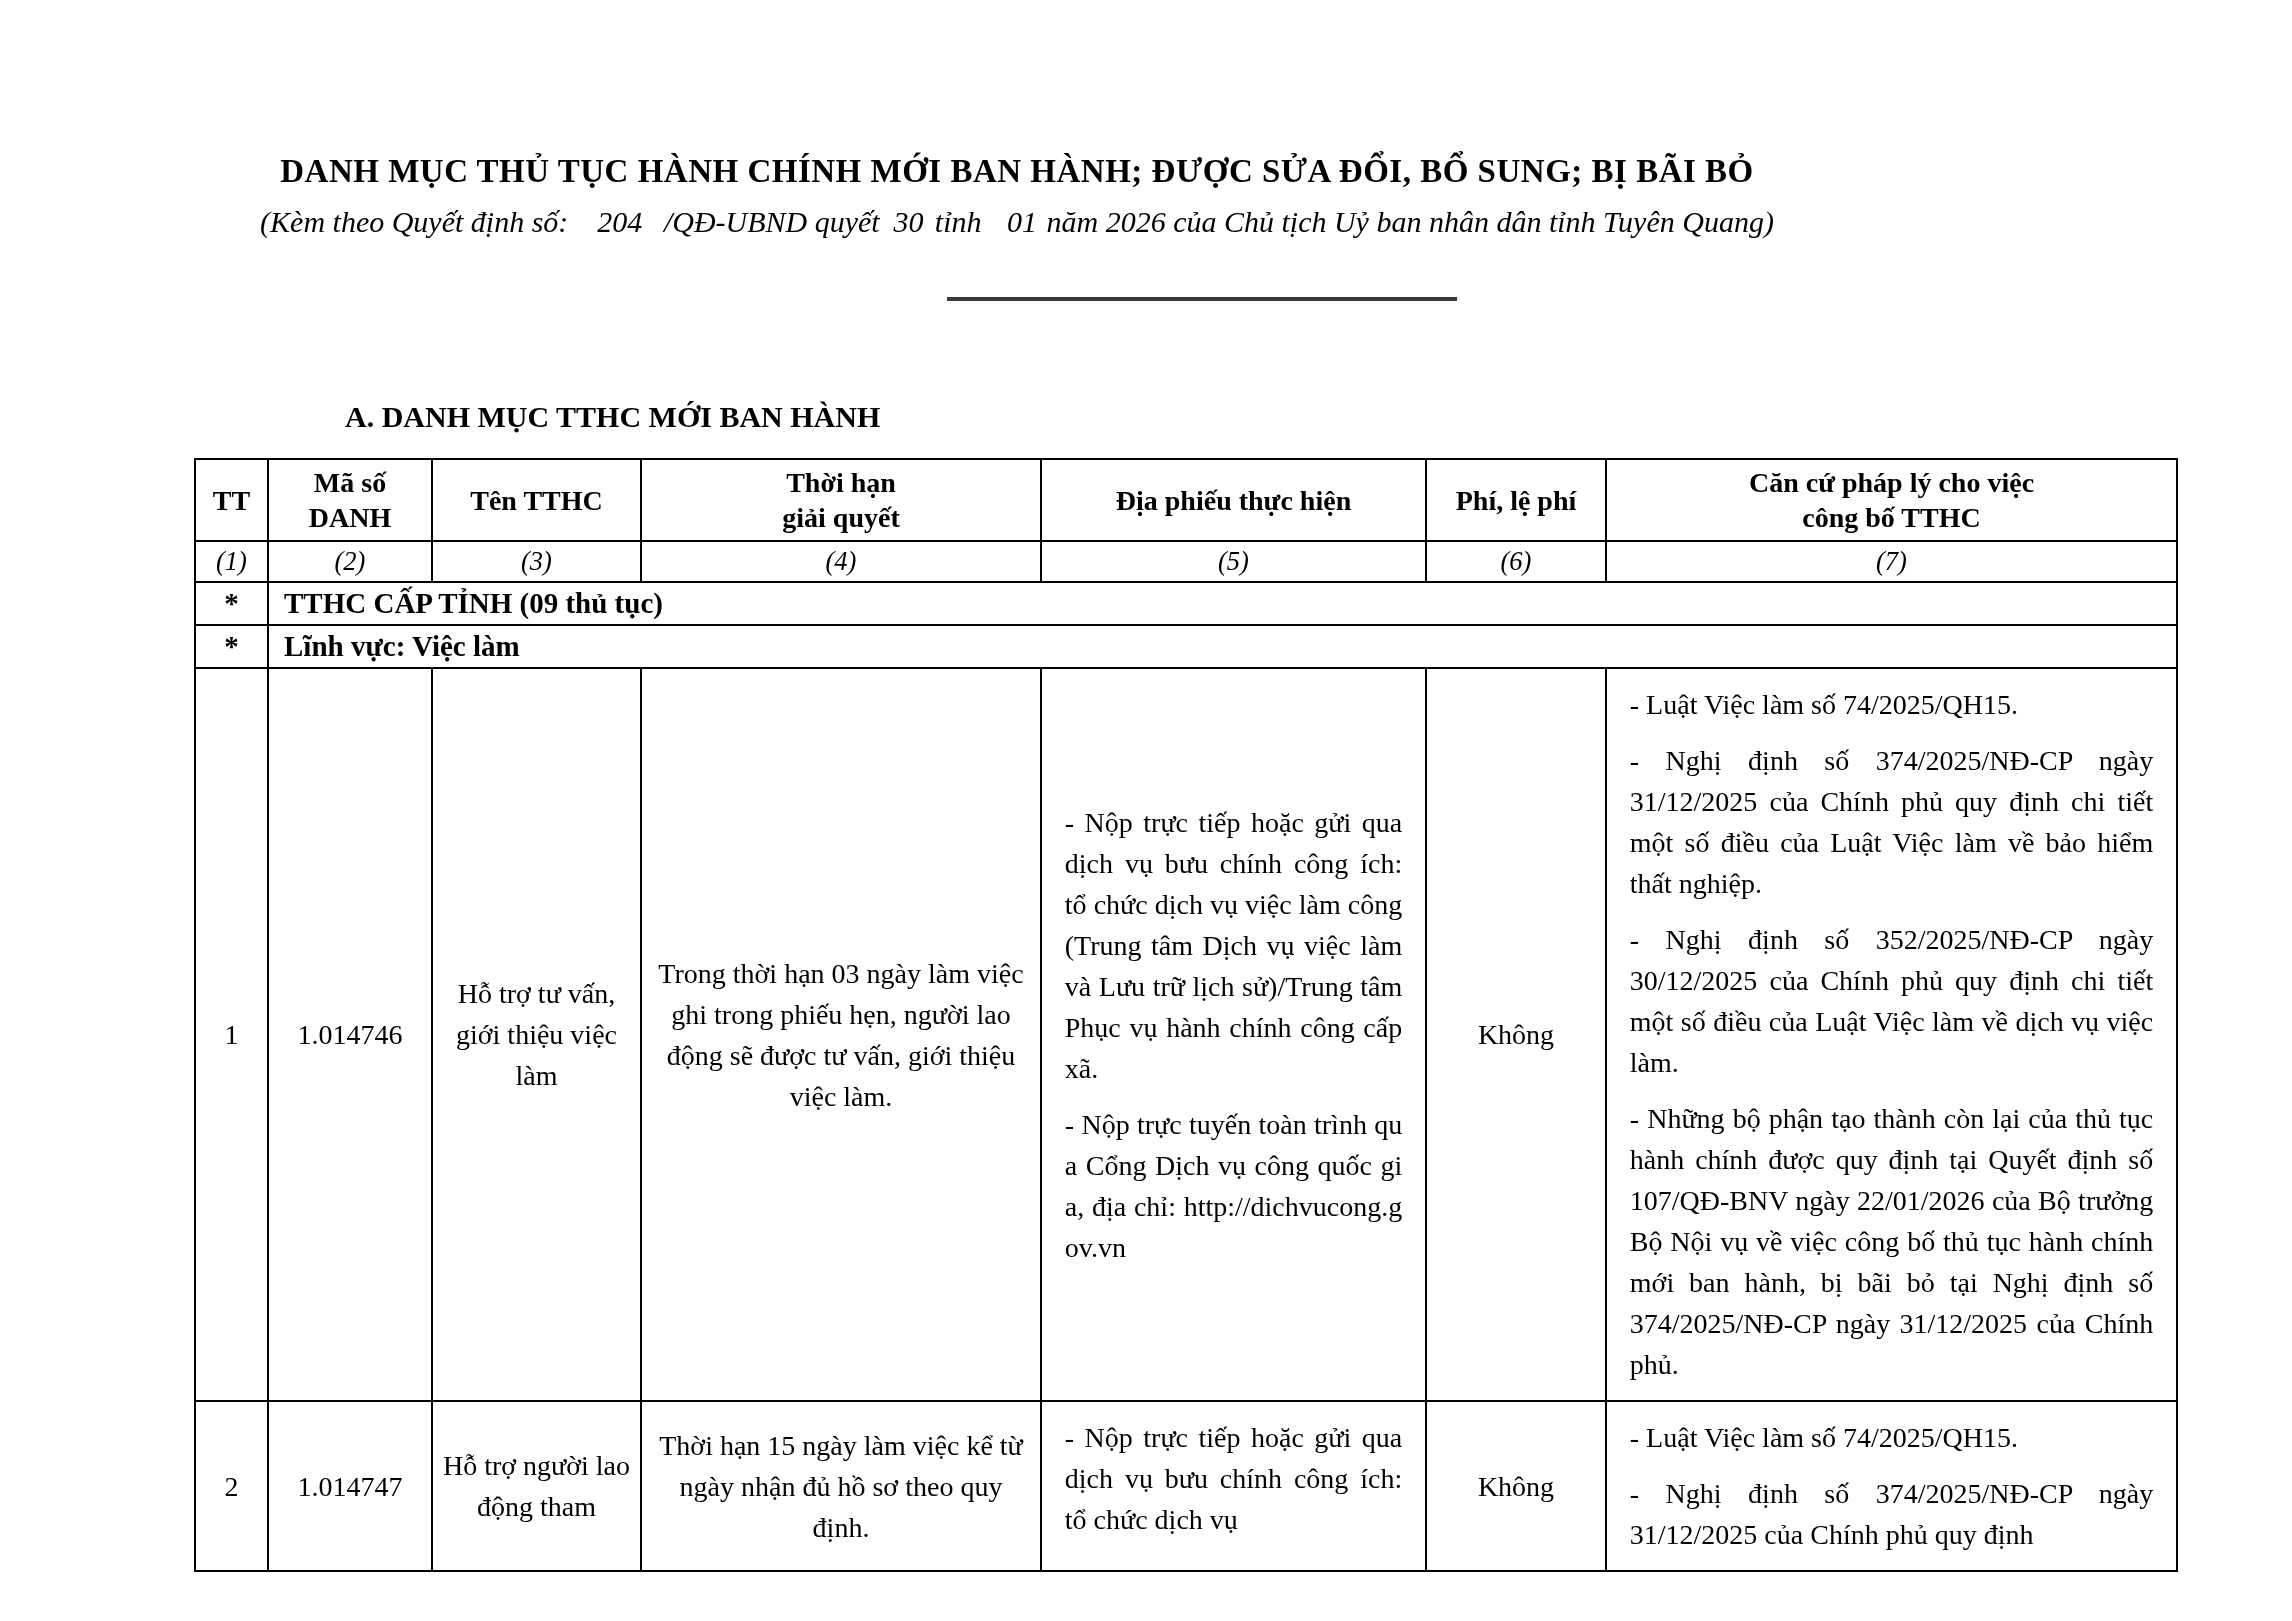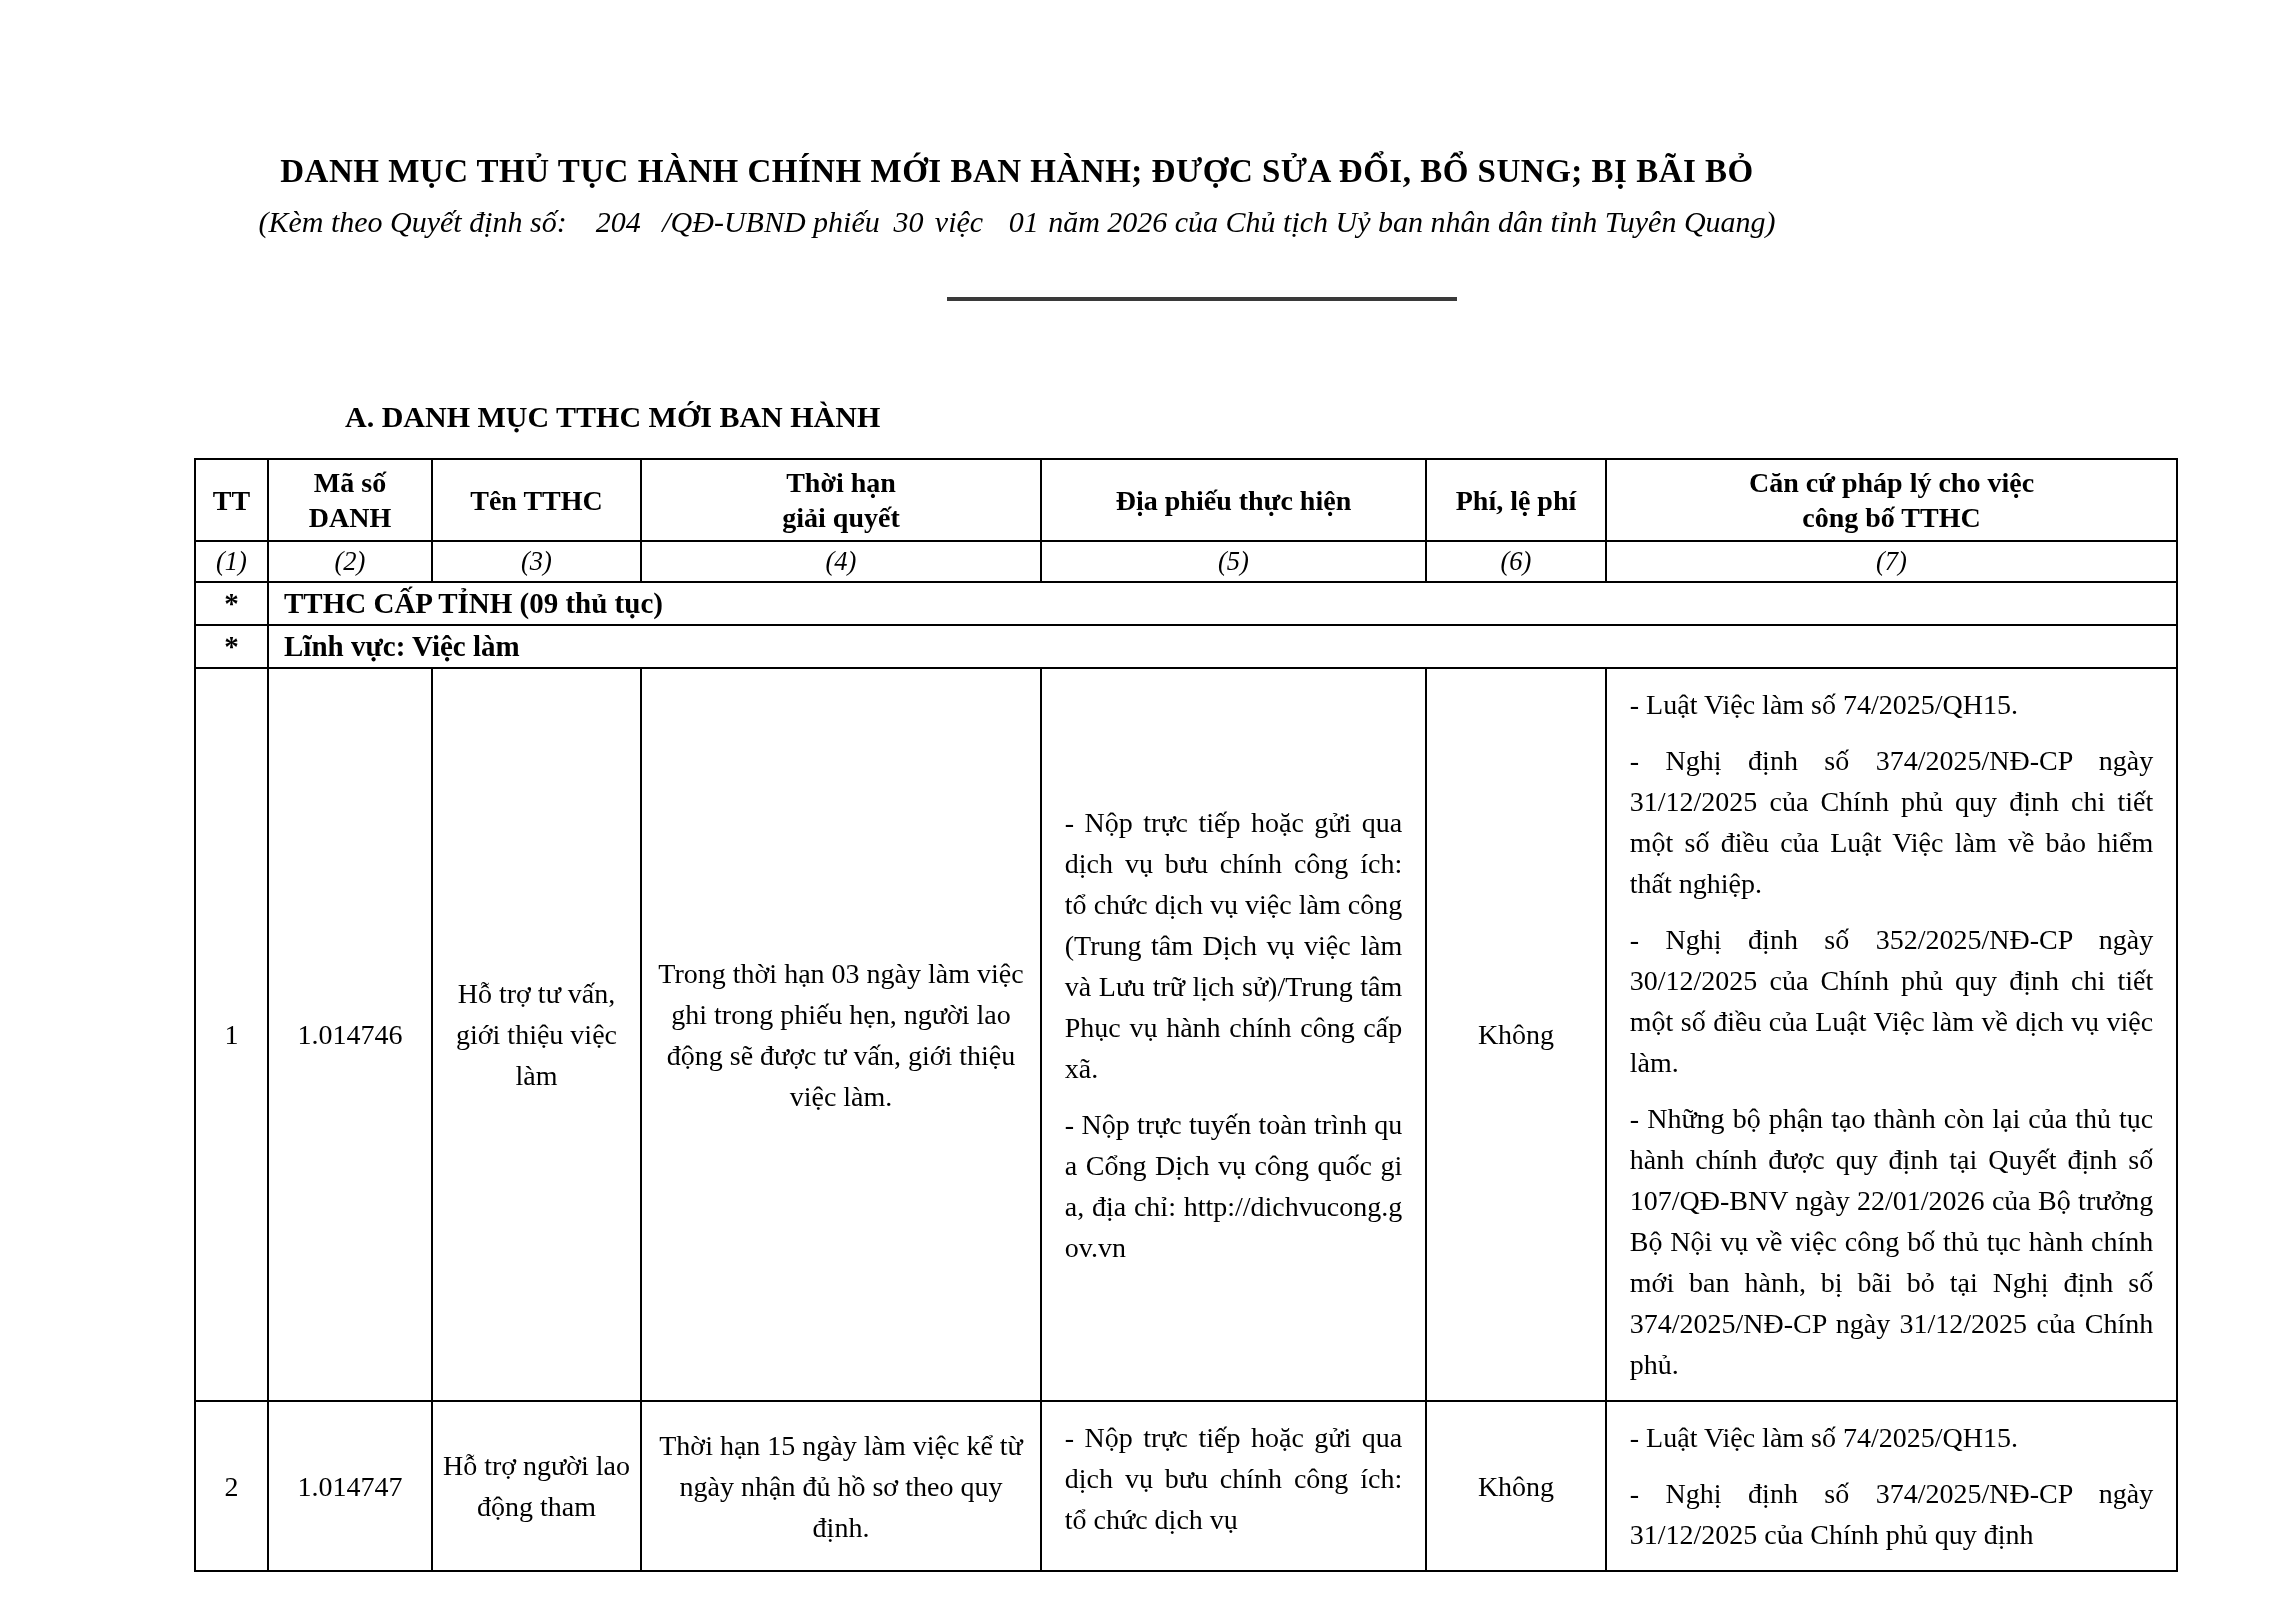--- a/index.html
+++ b/index.html
@@ -55,22 +55,22 @@
 </head>
 <body>
 
 <div class="page">
 
   <div class="doc-header">
     <div class="doc-title">
       <div>DANH MỤC THỦ TỤC HÀNH CHÍNH MỚI BAN HÀNH; ĐƯỢC SỬA ĐỔI, BỔ SUNG; BỊ BÃI BỎ</div>
     </div>
     <div class="doc-subtitle">
-      <span>(Kèm theo Quyết định số:</span><span class="fill fill-number">204</span><span>/QĐ-UBND phiếu</span><span class="fill fill-day">30</span>
-      <span>việc</span><span class="fill fill-month">01</span>
+      <span>(Kèm theo Quyết định số:</span><span class="fill fill-number">204</span><span>/QĐ-UBND quyết</span><span class="fill fill-day">30</span>
+      <span>tỉnh</span><span class="fill fill-month">01</span>
       <span>năm 2026 của Chủ tịch Uỷ ban nhân dân tỉnh Tuyên Quang)</span>
     </div>
   </div>
   <div class="subtitle-underline"></div>
 
   <div class="section-heading">A. DANH MỤC TTHC MỚI BAN HÀNH</div>
 
   <table class="tthc">
     <colgroup>
       <col style="width:73px">

